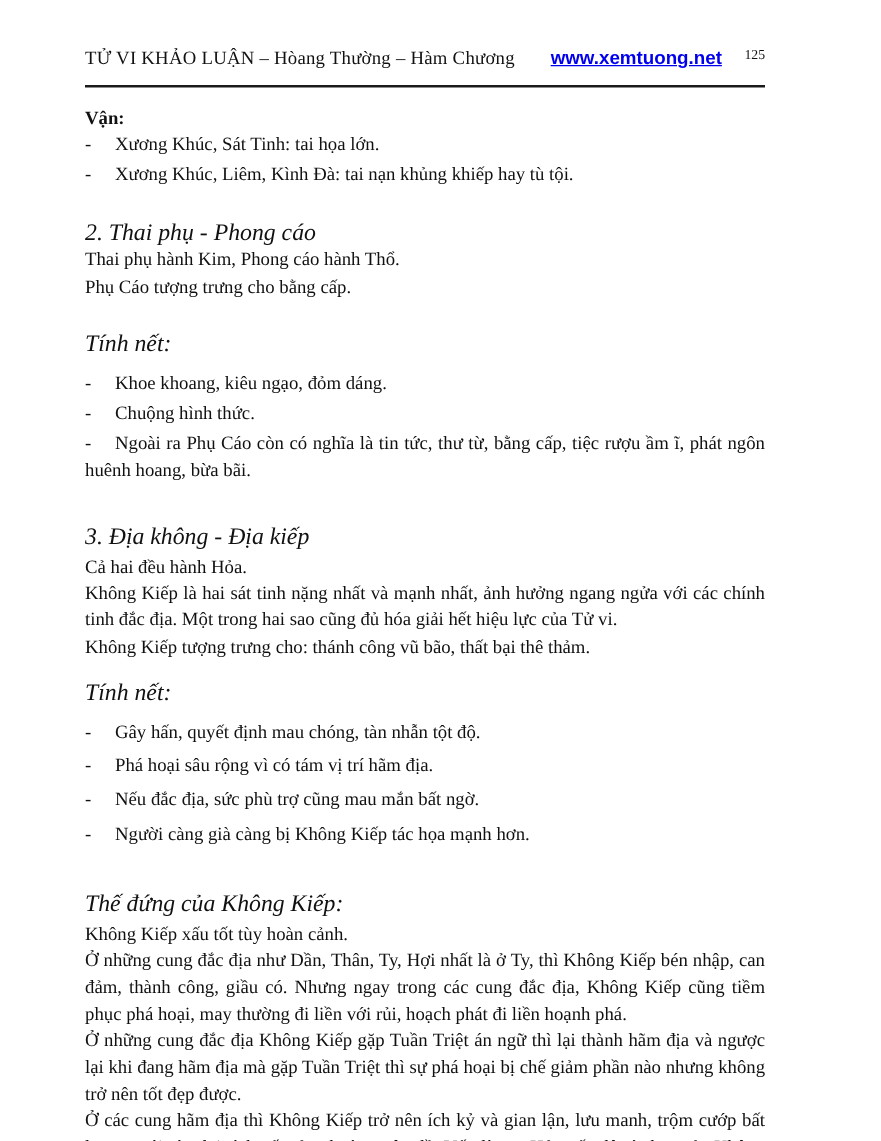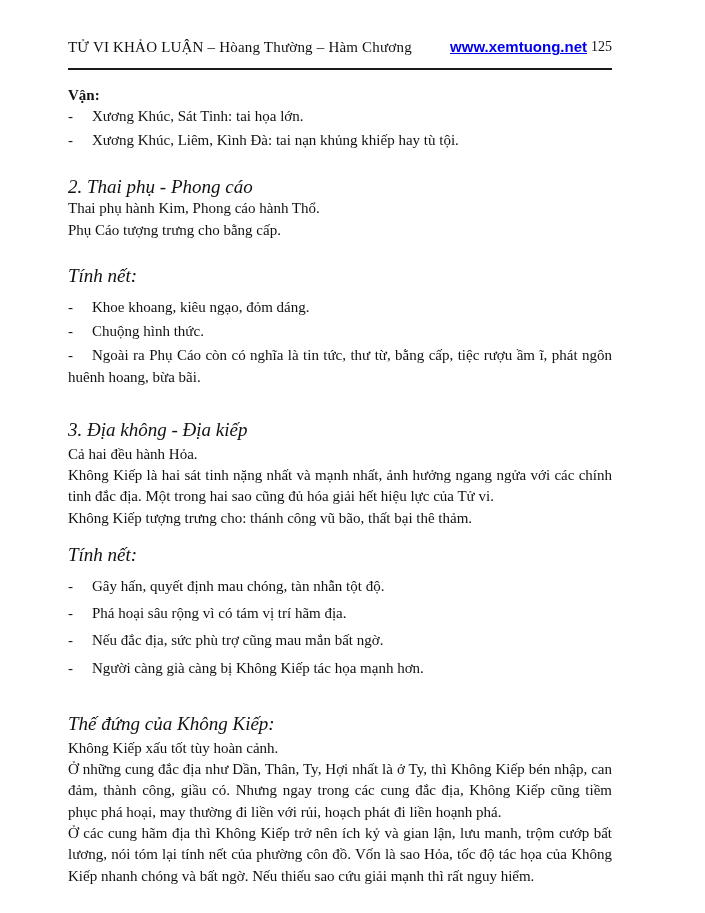--- a/index.html
+++ b/index.html
@@ -25,33 +25,33 @@
     padding-bottom: 12px;
     border-bottom: 2px solid #1a1a1a;
   }
   .header-title {
     font-size: 15px;
     letter-spacing: 0.2px;
     white-space: nowrap;
   }
   .header-right {
     display: flex;
-    align-items: center;
-    gap: 4px;
+    align-items: flex-start;
+    gap: 18px;
   }
   .header-link {
     font-family: "Liberation Sans", "DejaVu Sans", sans-serif;
     font-weight: bold;
     font-size: 15px;
     color: #0000ee;
     text-decoration: underline;
     cursor: pointer;
     white-space: nowrap;
   }
-  .page-number { font-size: 14px; font-family: Liberation Serif, serif; }
+  .page-number { font-size: 11px; font-family: Liberation Serif, serif; }
   
   .content { font-size: 15px; line-height: 1.42; }
   .bold-label {
     font-weight: bold;
     margin-top: 15px;
     line-height: 1.4;
   }
   .section-heading {
     font-style: italic;
     font-size: 19px;
@@ -111,16 +111,17 @@
 
     <div class="section-heading h-tinhnet2">Tính nết:</div>
     <p class="li li-sparse"><span class="marker">-</span><span>Gây hấn, quyết định mau chóng, tàn nhẫn tột độ.</span></p>
     <p class="li li-sparse"><span class="marker">-</span><span>Phá hoại sâu rộng vì có tám vị trí hãm địa.</span></p>
     <p class="li li-sparse"><span class="marker">-</span><span>Nếu  đắc địa, sức phù trợ cũng mau mắn bất ngờ.</span></p>
     <p class="li li-sparse"><span class="marker">-</span><span>Người càng già càng bị Không Kiếp tác họa mạnh hơn.</span></p>
 
     <div class="section-heading h-thedung">Thế đứng của Không Kiếp:</div>
     <p class="para">Không Kiếp xấu tốt tùy hoàn cảnh.</p>
     <p class="para">Ở những cung  đắc địa như Dần, Thân, Ty, Hợi nhất là ở Ty, thì Không Kiếp bén nhập, can đảm, thành công, giầu có. Nhưng ngay trong các cung  đắc địa, Không Kiếp cũng tiềm phục phá hoại, may thường đi liền với rủi, hoạch phát đi liền hoạnh phá.</p>
+    <p class="para">Ở những cung  đắc địa Không Kiếp gặp Tuần Triệt án ngữ thì lại thành hãm địa và ngược lại khi đang hãm địa mà gặp Tuần Triệt thì sự phá hoại bị chế giảm phần nào nhưng không trở nên tốt đẹp được.</p>
     <p class="para">Ở các cung hãm địa thì Không Kiếp trở nên ích kỷ và gian lận, lưu manh, trộm cướp bất lương, nói tóm lại tính nết của phường côn đồ. Vốn là sao Hỏa, tốc độ tác họa của Không Kiếp nhanh chóng và bất ngờ. Nếu thiếu sao cứu giải mạnh thì rất nguy hiểm.</p>
 
   </div>
 </div>
 
 </body></html>

